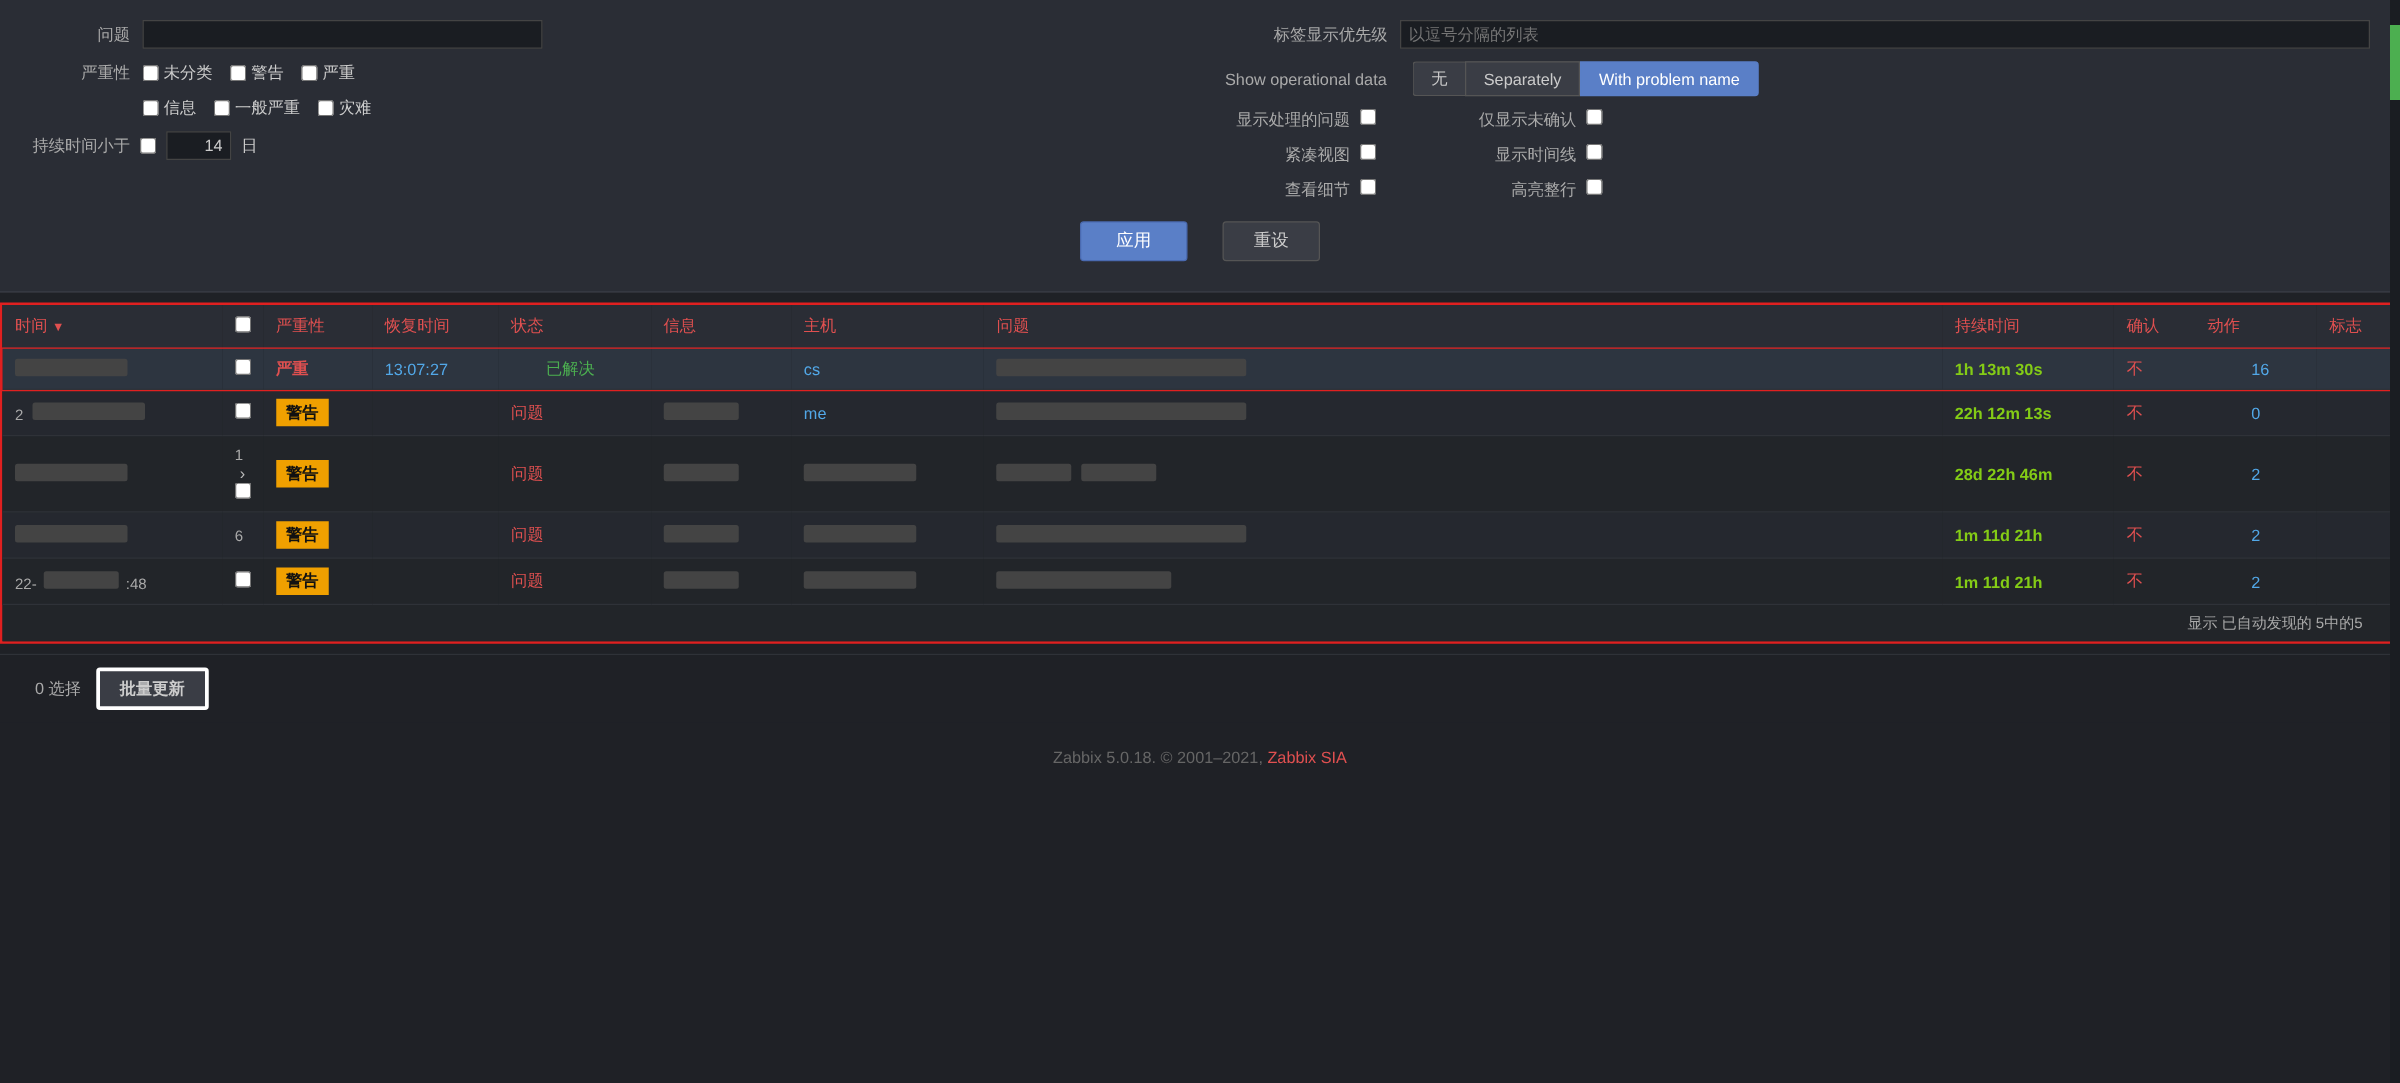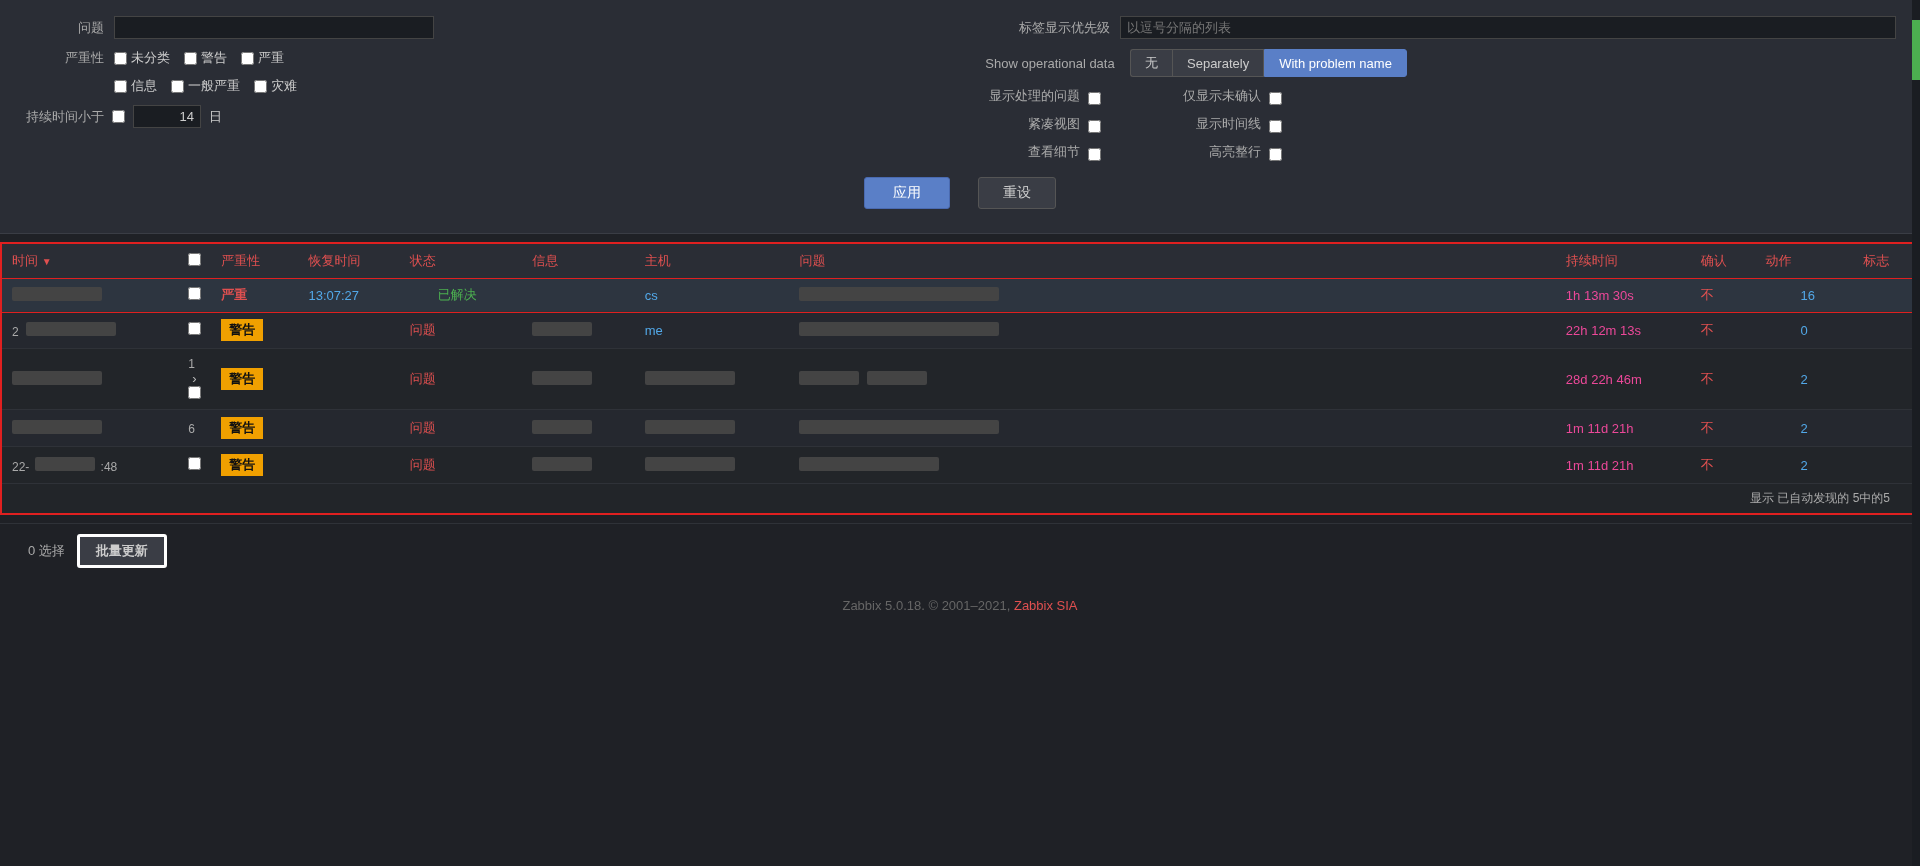--- a/index.html
+++ b/index.html
@@ -82,21 +82,21 @@
       align-items: center;
       gap: 8px;
     }
 
     .duration-input {
       background: #1a1d22;
       border: 1px solid #444;
       color: #ccc;
       padding: 3px 6px;
       font-size: 13px;
-      width: 68px;
+      width: 52px;
       text-align: right;
     }
 
     .tag-label-row {
       display: flex;
       align-items: center;
       gap: 10px;
     }
 
     .tag-input {
@@ -111,21 +111,21 @@
 
     .op-data-row {
       display: flex;
       align-items: center;
       gap: 10px;
     }
 
     .op-data-label {
       color: #aaa;
       min-width: 140px;
-      text-align: center;
+      text-align: left;
     }
 
     .op-data-buttons {
       display: flex;
       gap: 0;
     }
 
     .op-btn {
       background: #3a3d45;
       border: 1px solid #555;
@@ -145,21 +145,21 @@
     .op-btn:last-child { border-radius: 0 3px 3px 0; }
 
     .checkbox-row-right {
       display: flex;
       align-items: center;
       gap: 40px;
     }
 
     .checkbox-pair {
       display: flex;
-      align-items: flex-end;
+      align-items: flex-start;
       gap: 8px;
     }
 
     .checkbox-pair-label {
       color: #aaa;
       min-width: 100px;
       text-align: right;
     }
 
     
@@ -259,21 +259,22 @@
 
     .status-problem {
       color: #e05050;
     }
 
     .time-val {
       color: #52a8e8;
     }
 
     .duration-val {
-      color: #ec4899;
+      color: #84cc16;
+      font-weight: bold;
     }
 
     .ack-no {
       color: #e05050;
     }
 
     .action-num {
       color: #52a8e8;
       margin-left: 35px;
     }

